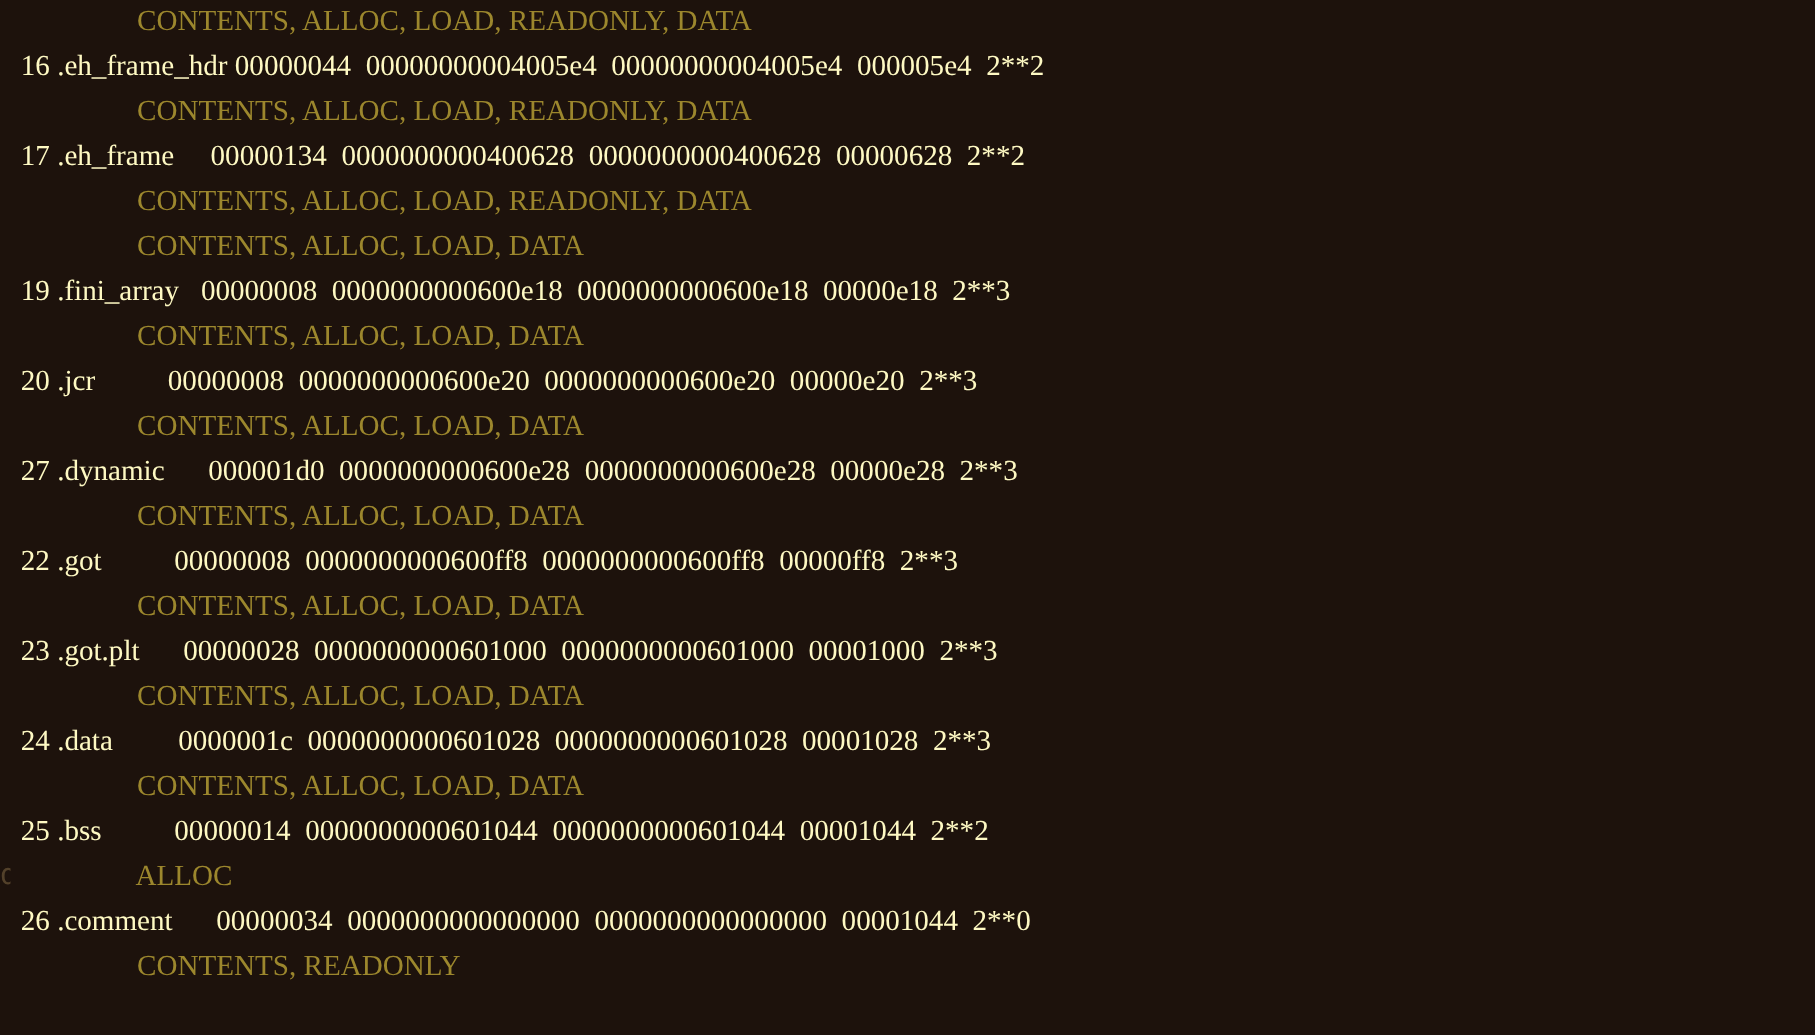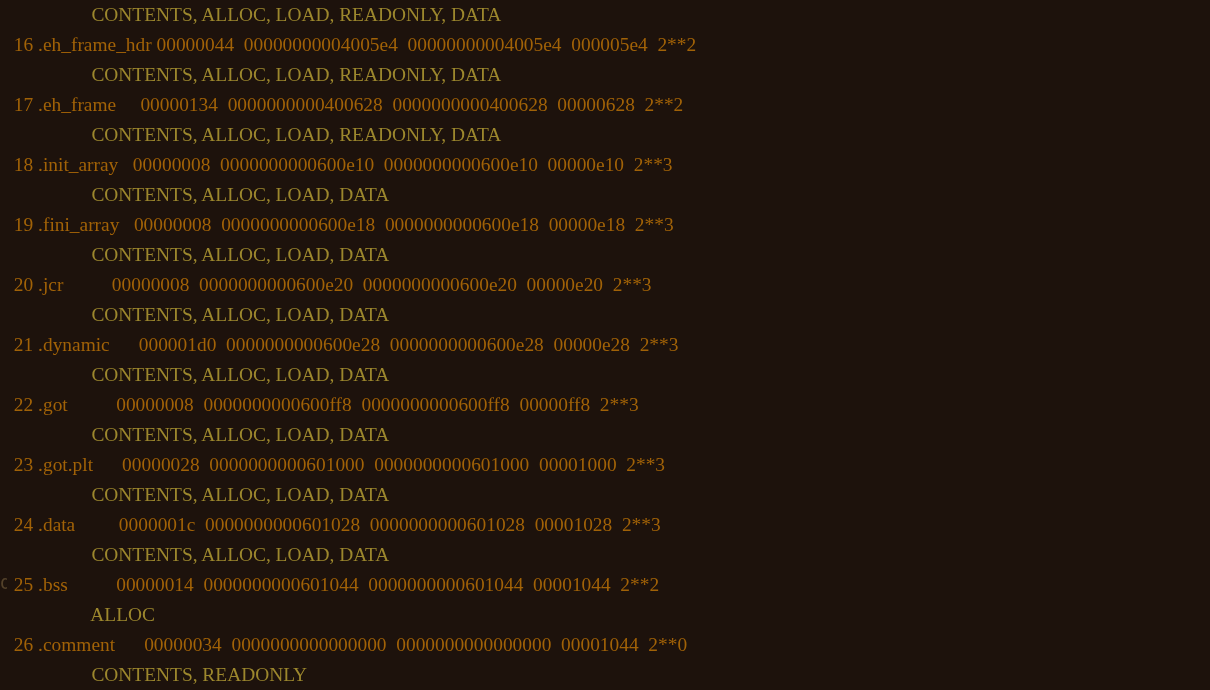--- a/index.html
+++ b/index.html
@@ -31,21 +31,21 @@
     height: 30px;
     display: block;
     padding-left: 9px;
     color: #a08a2a;
     font-family: Liberation Serif, serif;
   }
   .flags-line {
     color: #9c872d;
   }
   .row-line {
-    color: #a16207;
+    color: #fef9c3;
   }
   
   .edge-artifact {
     position: absolute;
     left: 0px;
     top: 573px;
     width: 7px;
     height: 20px;
     color: #53412a;
     font-family: "DejaVu Sans Mono", "Liberation Mono", monospace;
@@ -59,27 +59,26 @@
 <body>
 
 <div id="terminal">
   <div class="edge-artifact">d</div>
   <div id="lines">
       <div class="line flags-line">                 CONTENTS, ALLOC, LOAD, READONLY, DATA</div>
       <div class="line row-line"> 16 .eh_frame_hdr 00000044  00000000004005e4  00000000004005e4  000005e4  2**2</div>
       <div class="line flags-line">                 CONTENTS, ALLOC, LOAD, READONLY, DATA</div>
       <div class="line row-line"> 17 .eh_frame     00000134  0000000000400628  0000000000400628  00000628  2**2</div>
       <div class="line flags-line">                 CONTENTS, ALLOC, LOAD, READONLY, DATA</div>
-      <div class="line row-line"> 18 .init_array   00000008  0000000000600e10  0000000000600e10  00000e10  2**3</div>
       <div class="line flags-line">                 CONTENTS, ALLOC, LOAD, DATA</div>
       <div class="line row-line"> 19 .fini_array   00000008  0000000000600e18  0000000000600e18  00000e18  2**3</div>
       <div class="line flags-line">                 CONTENTS, ALLOC, LOAD, DATA</div>
       <div class="line row-line"> 20 .jcr          00000008  0000000000600e20  0000000000600e20  00000e20  2**3</div>
       <div class="line flags-line">                 CONTENTS, ALLOC, LOAD, DATA</div>
-      <div class="line row-line"> 21 .dynamic      000001d0  0000000000600e28  0000000000600e28  00000e28  2**3</div>
+      <div class="line row-line"> 27 .dynamic      000001d0  0000000000600e28  0000000000600e28  00000e28  2**3</div>
       <div class="line flags-line">                 CONTENTS, ALLOC, LOAD, DATA</div>
       <div class="line row-line"> 22 .got          00000008  0000000000600ff8  0000000000600ff8  00000ff8  2**3</div>
       <div class="line flags-line">                 CONTENTS, ALLOC, LOAD, DATA</div>
       <div class="line row-line"> 23 .got.plt      00000028  0000000000601000  0000000000601000  00001000  2**3</div>
       <div class="line flags-line">                 CONTENTS, ALLOC, LOAD, DATA</div>
       <div class="line row-line"> 24 .data         0000001c  0000000000601028  0000000000601028  00001028  2**3</div>
       <div class="line flags-line">                 CONTENTS, ALLOC, LOAD, DATA</div>
       <div class="line row-line"> 25 .bss          00000014  0000000000601044  0000000000601044  00001044  2**2</div>
       <div class="line flags-line">                 ALLOC</div>
       <div class="line row-line"> 26 .comment      00000034  0000000000000000  0000000000000000  00001044  2**0</div>

